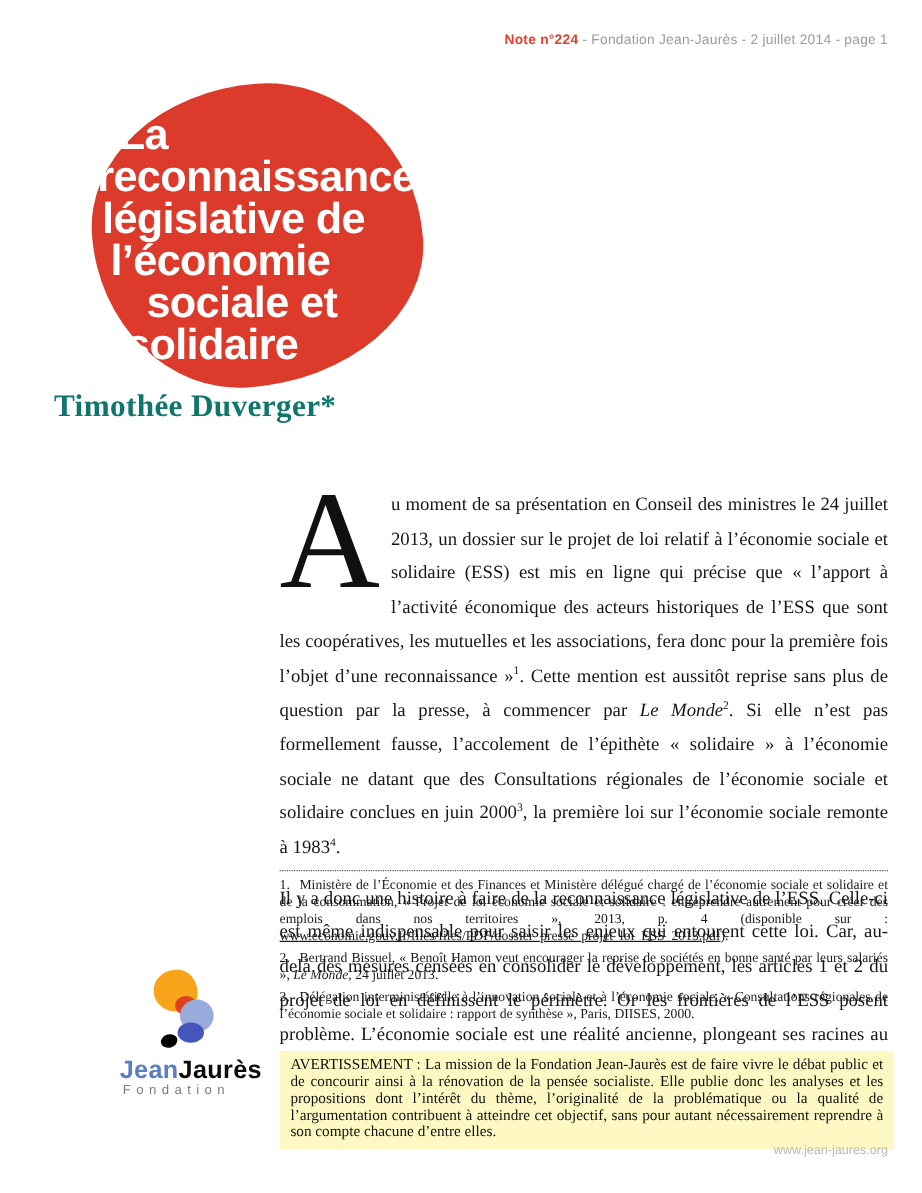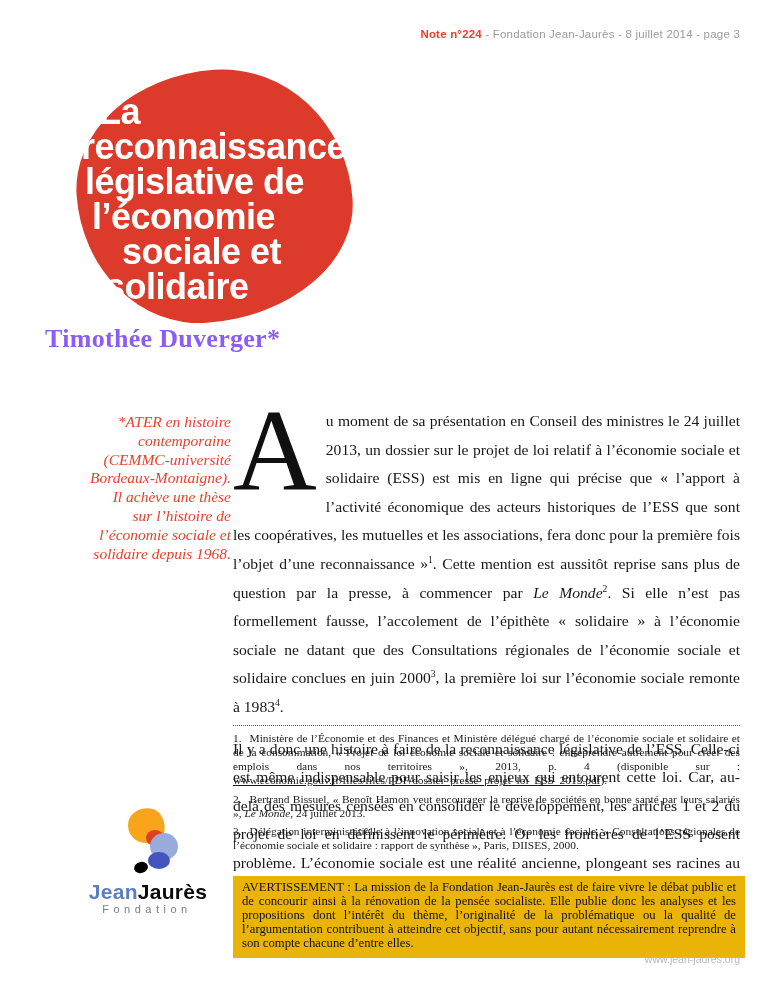--- a/index.html
+++ b/index.html
@@ -27,21 +27,21 @@
     position:absolute;left:77px;top:94px;width:280px;
     color:#ffffff;font-family:"Liberation Sans",sans-serif;
     font-size:36px;line-height:35px;font-weight:700;letter-spacing:-.5px;
   }
   .tl0{margin-left:22px}.tl1{margin-left:4px}.tl2{margin-left:8px}
   .tl3{margin-left:15px}.tl4{margin-left:45px}.tl5{margin-left:28px}
 
   
   .author{
     position:absolute;left:45px;top:324px;
-    font-size:26px;font-weight:bold;color:#8b5cf6;letter-spacing:.3px;
+    font-size:26px;font-weight:bold;color:#0f766e;letter-spacing:.3px;
   }
   .author-note{
     position:absolute;left:54px;top:413px;width:177px;
     text-align:right;font-style:italic;color:#e8402c;
     font-size:15.5px;line-height:18.8px;white-space:pre-line;
   }
 
   
   .body-col{
     position:absolute;left:233px;top:407px;width:507px;
@@ -64,76 +64,68 @@
     position:absolute;left:233px;top:731px;width:507px;
     font-size:11.4px;line-height:14px;text-align:justify;color:#1a1a1a;
   }
   .footnote{margin:0 0 4.5px 0;}
   .fn-num{margin-right:8px;}
   .fn-link{text-decoration:underline;cursor:pointer;}
 
   
   .disclaimer{
     position:absolute;left:233px;top:876px;width:494px;
-    background:#eab308;padding:5px 9px 7px 9px;
+    background:#fef9c3;padding:5px 9px 7px 9px;
     font-size:12.7px;line-height:13.9px;text-align:justify;color:#111;
   }
 
   
   .logo{position:absolute;left:64px;top:800px;width:162px;height:120px;
     font-family:"Liberation Sans",sans-serif;}
   .logo .shape{position:absolute;}
   .lg-orange{left:64px;top:8px;width:37px;height:35px;background:#f9a51b;
     border-radius:54% 46% 52% 48%/50% 58% 42% 50%;transform:rotate(8deg);}
   .lg-red{left:82px;top:30px;width:18px;height:16px;background:#e04020;border-radius:50%;}
   .lg-lblue{left:86px;top:33px;width:28px;height:27px;background:#98abdb;border-radius:50%;}
   .lg-dblue{left:84px;top:52px;width:22px;height:17px;background:#4456bd;border-radius:50%;}
   .lg-black{left:70px;top:62px;width:14px;height:11px;background:#000;border-radius:50%;
     transform:rotate(-15deg);}
-  .logo-wordmark{position:absolute;left:9px;top:80px;width:150px;
+  .logo-wordmark{position:absolute;left:20px;top:80px;width:150px;
     font-size:21px;font-weight:bold;letter-spacing:.3px;color:#0a0a0a;text-align:center;}
   .logo-wordmark .jean{color:#5b7ec3;}
   .logo-sub{position:absolute;left:8px;top:103px;width:150px;text-align:center;
     font-size:11px;letter-spacing:4.5px;color:#7d7d7d;}
 
   
   .footer-url{
     position:absolute;right:28px;top:953px;
     font-family:"Liberation Sans",sans-serif;font-size:10.5px;color:#b8b8b8;
   }
 </style>
 </head>
 <body>
 
 <div class="page">
 
   <div class="header">
-    <span class="badge">Note n°224</span><span> - Fondation Jean-Jaurès - 8 juillet 2014 - page 3</span>
+    <span class="badge">Note n°224</span><span> - Fondation Jean-Jaurès - 2 juillet 2014 - page 1</span>
   </div>
 
   <div class="blob"></div>
   <div class="blob-title">
     <div class="tl0">La</div>
     <div class="tl1">reconnaissance</div>
     <div class="tl2">législative de</div>
     <div class="tl3">l’économie</div>
     <div class="tl4">sociale et</div>
     <div class="tl5">solidaire</div>
   </div>
 
   <div class="author">Timothée Duverger*</div>
 
-  <div class="author-note">*ATER en histoire
-contemporaine
-(CEMMC-université
-Bordeaux-Montaigne).
-Il achève une thèse
-sur l’histoire de
-l’économie sociale et
-solidaire depuis 1968.</div>
 
   <div class="body-col">
     <p><span class="dropcap">A</span><span><span>u moment de sa présentation en Conseil des ministres le 24 juillet 2013, un dossier sur le projet de loi relatif à l’économie sociale et solidaire (ESS) est mis en ligne qui précise que « l’apport à l’activité économique des acteurs historiques de l’ESS que sont les coopératives, les mutuelles et les associations, fera donc pour la première fois l’objet d’une reconnaissance »</span><sup>1</sup><span>. Cette mention est aussitôt reprise sans plus de question par la presse, à commencer par </span><i>Le Monde</i><sup>2</sup><span>. Si elle n’est pas formellement fausse, l’accolement de l’épithète « solidaire » à l’économie sociale ne datant que des Consultations régionales de l’économie sociale et solidaire conclues en juin 2000</span><sup>3</sup><span>, la première loi sur l’économie sociale remonte à 1983</span><sup>4</sup><span>.</span></span></p>
     <p class="para2"><span><span>Il y a donc une histoire à faire de la reconnaissance législative de l’ESS. Celle-ci est même indispensable pour saisir les enjeux qui entourent cette loi. Car, au-delà des mesures censées en consolider le développement, les articles 1 et 2 du projet de loi en définissent le périmètre. Or les frontières de l’ESS posent problème. L’économie sociale est une réalité ancienne, plongeant ses racines au cœur du XIX</span><sup>e</sup><span> siècle, où elle apporte des réponses à la paupérisation de la classe</span></span></p>
   </div>
 
   <div class="fn-rule"></div>
 
   <div class="footnotes">
     <p class="footnote"><span class="fn-num">1.</span><span><span>Ministère de l’Économie et des Finances et Ministère délégué chargé de l’économie sociale et solidaire et de la consommation, « Projet de loi économie sociale et solidaire : entreprendre autrement pour créer des emplois dans nos territoires », 2013, p. 4 (disponible sur : </span><span class="fn-link">www.economie.gouv.fr/files/files/PDF/dossier_presse_projet_loi_ESS_2013.pdf</span><span>).</span></span></p>

